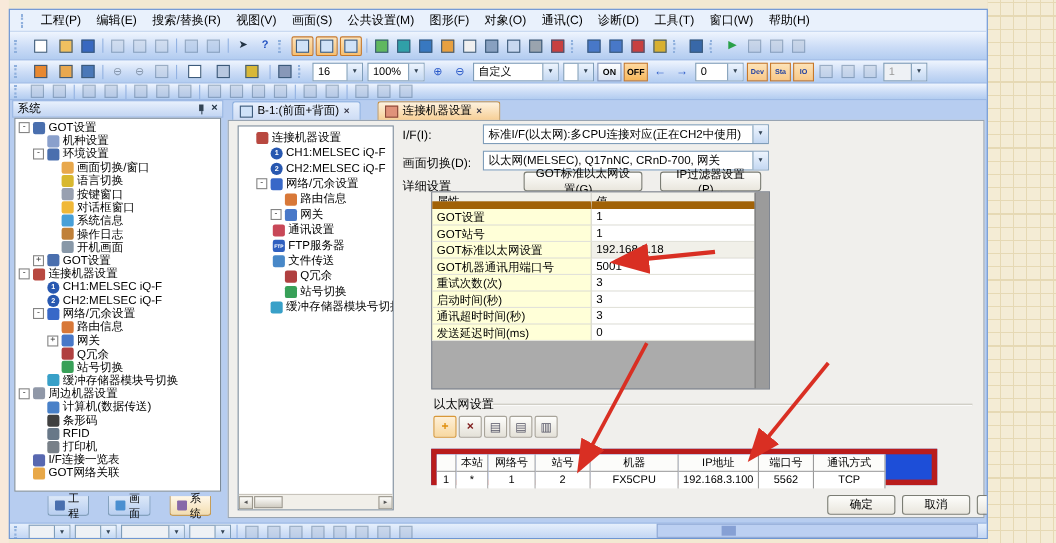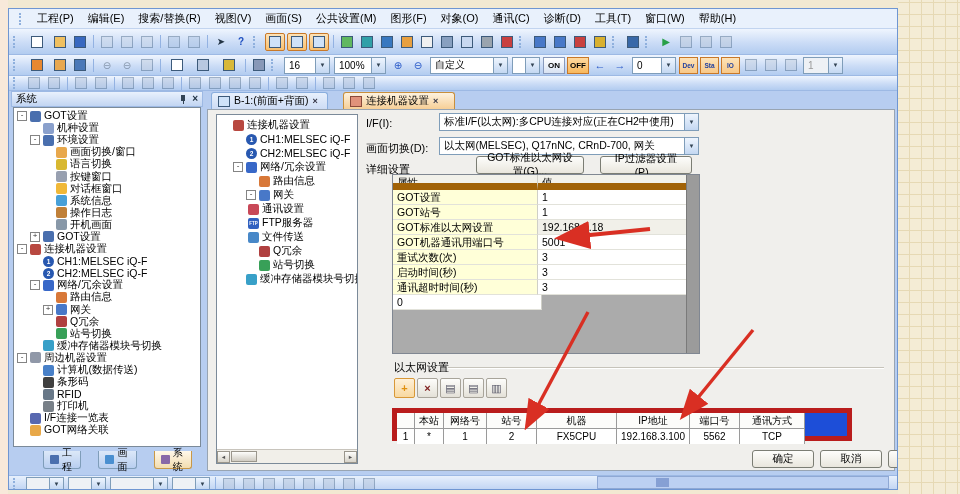--- a/index.html
+++ b/index.html
@@ -579,20 +579,21 @@
         </div>
       <div class="prow">
           <span class="pc1">启动时间(秒)</span>
           <span class="pc2">3</span>
         </div>
       <div class="prow">
           <span class="pc1">通讯超时时间(秒)</span>
           <span class="pc2">3</span>
         </div>
       <div class="prow">
+          <span class="pc1">发送延迟时间(ms)</span>
           <span class="pc2">0</span>
         </div>
       <div class="pvscroll"></div>
     </div>
 
     <span class="flabel" style="left:186px;top:250px">以太网设置</span>
     <div class="ethline" style="left:240px;top:257px;width:436px"></div>
 
     <button class="mbtn hl" style="left:186px;top:268px;color:#e09010;font-weight:bold">+</button>
     <button class="mbtn" style="left:209px;top:268px;color:#802020;font-weight:bold">×</button>

